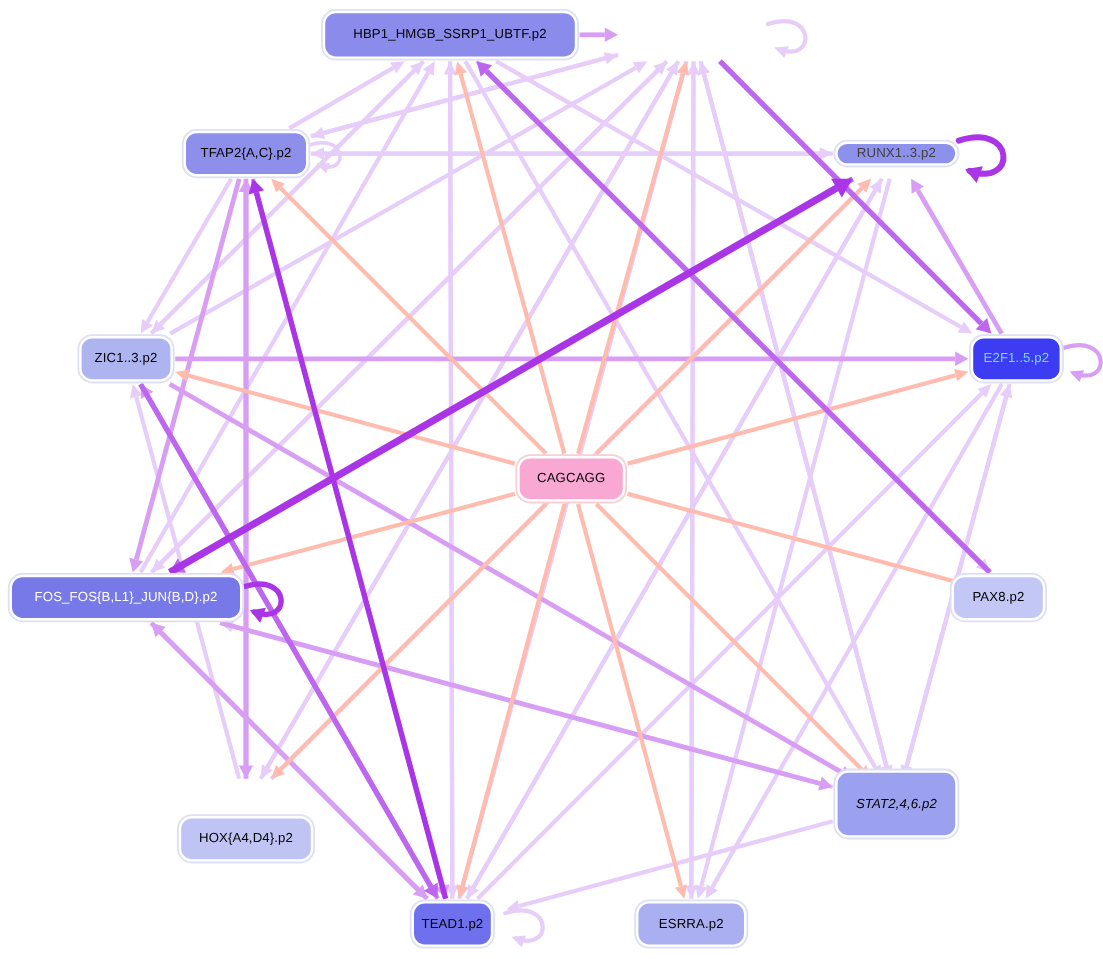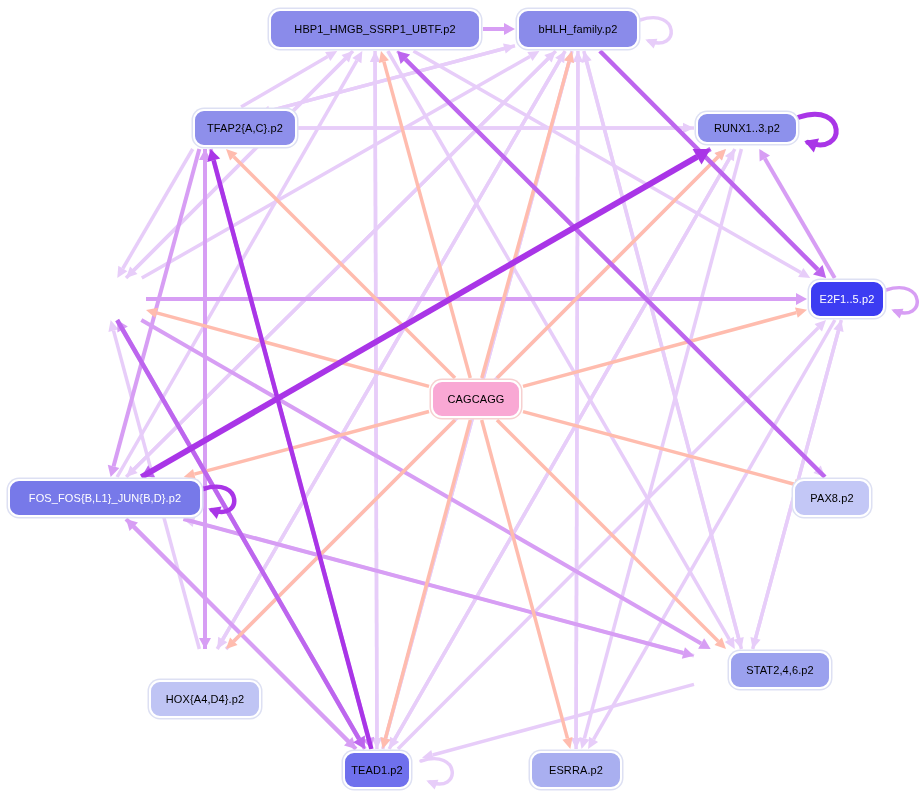--- a/index.html
+++ b/index.html
@@ -162,45 +162,45 @@
       <path d="M 891.2697276069036 309.55602358976915 L 903.4231957263466 308.63097620196504 L 899.6327576494907 318.42294123384295 Z" fill="#d79ef4"></path>
       <path d="M 203 489 C 243 476 243 522 212 510" stroke="#a935e7" stroke-width="4.5" fill="none" stroke-linecap="round"></path>
       <path d="M 208.26972760690364 508.55602358976915 L 221.61748454897506 506.48481992634424 L 216.74406416444592 519.0744892530445 Z" fill="#a935e7"></path>
       <path d="M 421 761 C 461 748 461 794 430 782" stroke="#e7cdf9" stroke-width="3.5" fill="none" stroke-linecap="round"></path>
       <path d="M 426.26972760690364 780.5560235897691 L 438.4231957263466 779.6309762019649 L 434.63275764949066 789.4229412338428 Z" fill="#e7cdf9"></path>
     </svg>
   <div style="position:absolute;left:0;top:0;width:919px;height:799px;">
       <div class="node" style="left: 375px; top: 29px; width: 212px; height: 40px; background: rgb(138, 139, 234); color: rgb(0, 0, 0); box-shadow: rgb(221, 224, 243) 0px 0px 0px 1.5px;">
         <span>HBP1_HMGB_SSRP1_UBTF.p2</span>
       </div>
-      <div class="node" style="left: 578px; top: 29px; width: 122px; height: 40px; background: rgb(138, 139, 234); color: rgb(0, 0, 0); box-shadow: rgb(221, 224, 243) 0px 0px 0px 1.5px;">
-        <span>bHLH_family.p2</span>
-      </div>
-      <div class="node" style="left: 205px; top: 128px; width: 104px; height: 38px; background: rgb(142, 143, 235); color: rgb(0, 0, 0); box-shadow: rgb(221, 224, 243) 0px 0px 0px 1.5px; margin-left: 40px;">
+      <div class="node" style="left: 205px; top: 128px; width: 104px; height: 38px; background: rgb(142, 143, 235); color: rgb(0, 0, 0); box-shadow: rgb(221, 224, 243) 0px 0px 0px 1.5px;">
         <span>TFAP2{A,C}.p2</span>
       </div>
-      <div class="node" style="left: 747px; top: 128px; width: 102px; height: 32px; background: rgb(141, 145, 236); color: #000000; box-shadow: rgb(221, 224, 243) 0px 0px 0px 1.5px;">
+      <div class="node" style="left: 747px; top: 128px; width: 102px; height: 20px; background: rgb(141, 145, 236); color: #404040; box-shadow: rgb(221, 224, 243) 0px 0px 0px 1.5px;">
         <span>RUNX1..3.p2</span>
       </div>
-      <div class="node" style="left: 847px; top: 299px; width: 76px; height: 38px; background: rgb(60, 60, 242); color: #ffffff; box-shadow: rgb(221, 224, 243) 0px 0px 0px 1.5px;">
+      <div class="node" style="left: 105px; top: 299px; width: 78px; height: 38px; background: rgb(173, 180, 240); color: rgb(0, 0, 0); box-shadow: rgb(221, 224, 243) 0px 0px 0px 1.5px;">
+        <span>ZIC1..3.p2</span>
+      </div>
+      <div class="node" style="left: 847px; top: 299px; width: 76px; height: 38px; background: rgb(60, 60, 242); color: #7dd3fc; box-shadow: rgb(221, 224, 243) 0px 0px 0px 1.5px;">
         <span>E2F1..5.p2</span>
       </div>
       <div class="node" style="left: 476px; top: 399px; width: 90px; height: 38px; background: #f9a8d4; color: rgb(0, 0, 0); box-shadow: rgb(246, 208, 208) 0px 0px 0px 1.5px;">
         <span>CAGCAGG</span>
       </div>
       <div class="node" style="left: 105px; top: 498px; width: 194px; height: 38px; background: rgb(119, 121, 233); color: rgb(255, 255, 255); box-shadow: rgb(221, 224, 243) 0px 0px 0px 1.5px;">
         <span>FOS_FOS{B,L1}_JUN{B,D}.p2</span>
       </div>
       <div class="node" style="left: 832px; top: 498px; width: 78px; height: 38px; background: rgb(195, 199, 246); color: rgb(0, 0, 0); box-shadow: rgb(221, 224, 243) 0px 0px 0px 1.5px;">
         <span>PAX8.p2</span>
       </div>
       <div class="node" style="left: 205px; top: 670px; width: 112px; height: 38px; background: rgb(191, 196, 244); color: rgb(0, 0, 0); box-shadow: rgb(221, 224, 243) 0px 0px 0px 1.5px; margin-top: 29px;">
         <span>HOX{A4,D4}.p2</span>
       </div>
-      <div class="node" style="left: 780px; top: 670px; width: 102px; height: 38px; background: rgb(155, 161, 238); color: rgb(0, 0, 0); box-shadow: rgb(221, 224, 243) 0px 0px 0px 1.5px;">
+      <div class="node" style="left: 747px; top: 670px; width: 102px; height: 56px; background: rgb(155, 161, 238); color: rgb(0, 0, 0); box-shadow: rgb(221, 224, 243) 0px 0px 0px 1.5px; font-style: italic;">
         <span>STAT2,4,6.p2</span>
       </div>
       <div class="node" style="left: 377px; top: 770px; width: 68px; height: 38px; background: rgb(111, 112, 237); color: rgb(0, 0, 0); box-shadow: rgb(221, 224, 243) 0px 0px 0px 1.5px;">
         <span>TEAD1.p2</span>
       </div>
       <div class="node" style="left: 576px; top: 770px; width: 92px; height: 38px; background: rgb(169, 175, 240); color: rgb(0, 0, 0); box-shadow: rgb(221, 224, 243) 0px 0px 0px 1.5px;">
         <span>ESRRA.p2</span>
       </div>
     </div>
 </div>

